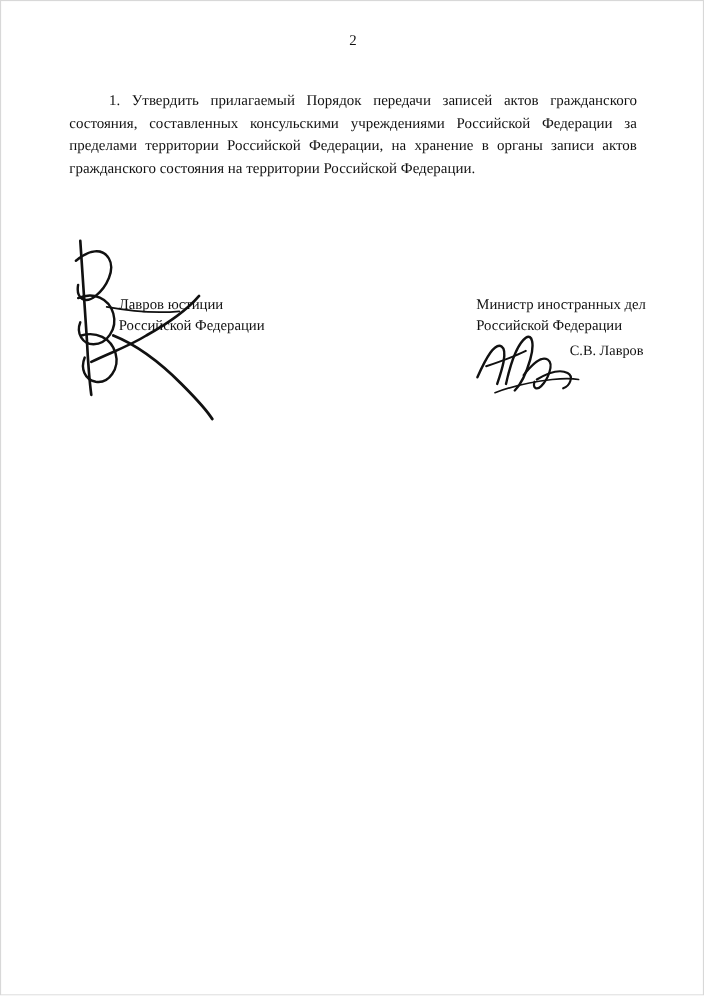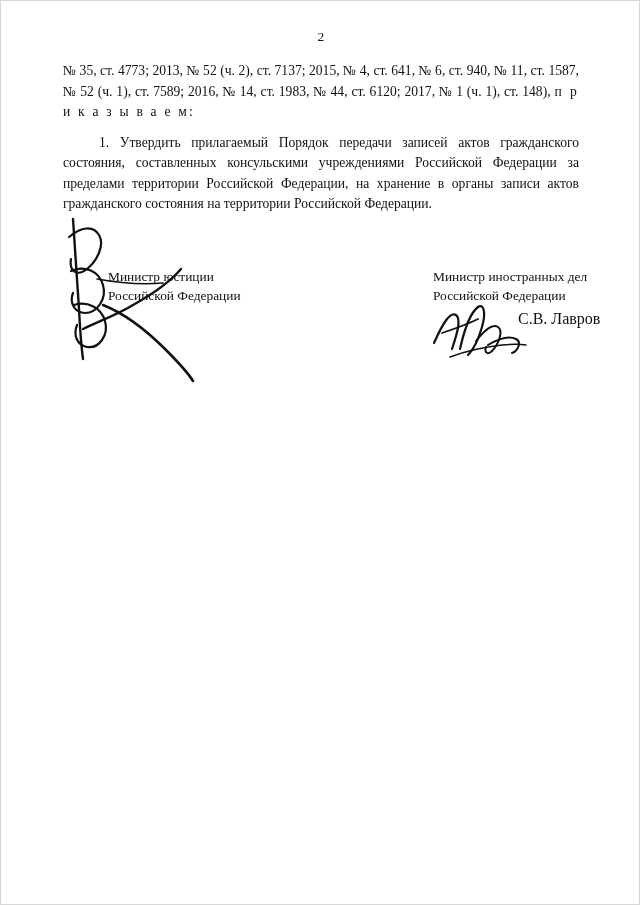--- a/index.html
+++ b/index.html
@@ -48,21 +48,21 @@
     margin: 0 0 0 0;
   }
   .para-citations {
     text-align: justify;
   }
   .para-citations .spaced {
     letter-spacing: 2.2px;
   }
   .para-indent {
     text-indent: 36px;
-    margin-top: 10px;
+    margin-top: 20px;
   }
   .para-point2 {
     text-indent: 36px;
     margin-top: 14px;
     text-align: left;
   }
   .signatures {
     position: absolute;
     left: 62px;
     top: 266px;
@@ -103,21 +103,21 @@
     position: absolute;
     left: 73px;
     top: 0;
     font-size: 13.4px;
     white-space: nowrap;
   }
   .sig-name-right {
     position: absolute;
     left: 85px;
     top: 42px;
-    font-size: 16px;
+    font-size: 13px;
     white-space: nowrap;
   }
   .scribble {
     position: absolute;
     pointer-events: none;
   }
   .scribble-left {
     left: 40px;
     top: 208px;
     width: 200px;
@@ -132,31 +132,30 @@
 </style>
 </head>
 <body>
 
 <div class="page">
 
   <div class="page-number">2</div>
 
   <div class="content">
 
-    <p class="para para-citations"><span>№ 35, ст. 4773; 2013, № 52 (ч. 2), ст. 7137; 2015, № 4, ст. 641, № 6, ст. 940, № 11, ст. 1587, № 52 (ч. 1), ст. 7589; 2016, № 14, ст. 1983, № 44, ст. 6120; 2017, № 1 (ч. 1), ст. 148),</span> <span class="spaced">п р и к а з ы в а е м:</span></p>
 
     <p class="para para-indent">1. Утвердить прилагаемый Порядок передачи записей актов гражданского состояния, составленных консульскими учреждениями Российской Федерации за пределами территории Российской Федерации, на хранение в органы записи актов гражданского состояния на территории Российской Федерации.</p>
 
 
   </div>
 
   <div class="signatures">
 
     <div class="sig-block sig-left">
-      <div class="sig-title">Министр юстиции
+      <div class="sig-title">Лавров юстиции
 Российской Федерации</div>
     </div>
 
     <div class="sig-block sig-right">
       <div class="sig-title">Министр иностранных дел
 Российской Федерации</div>
       <div class="sig-name-right">С.В. Лавров</div>
     </div>
 
   </div>

